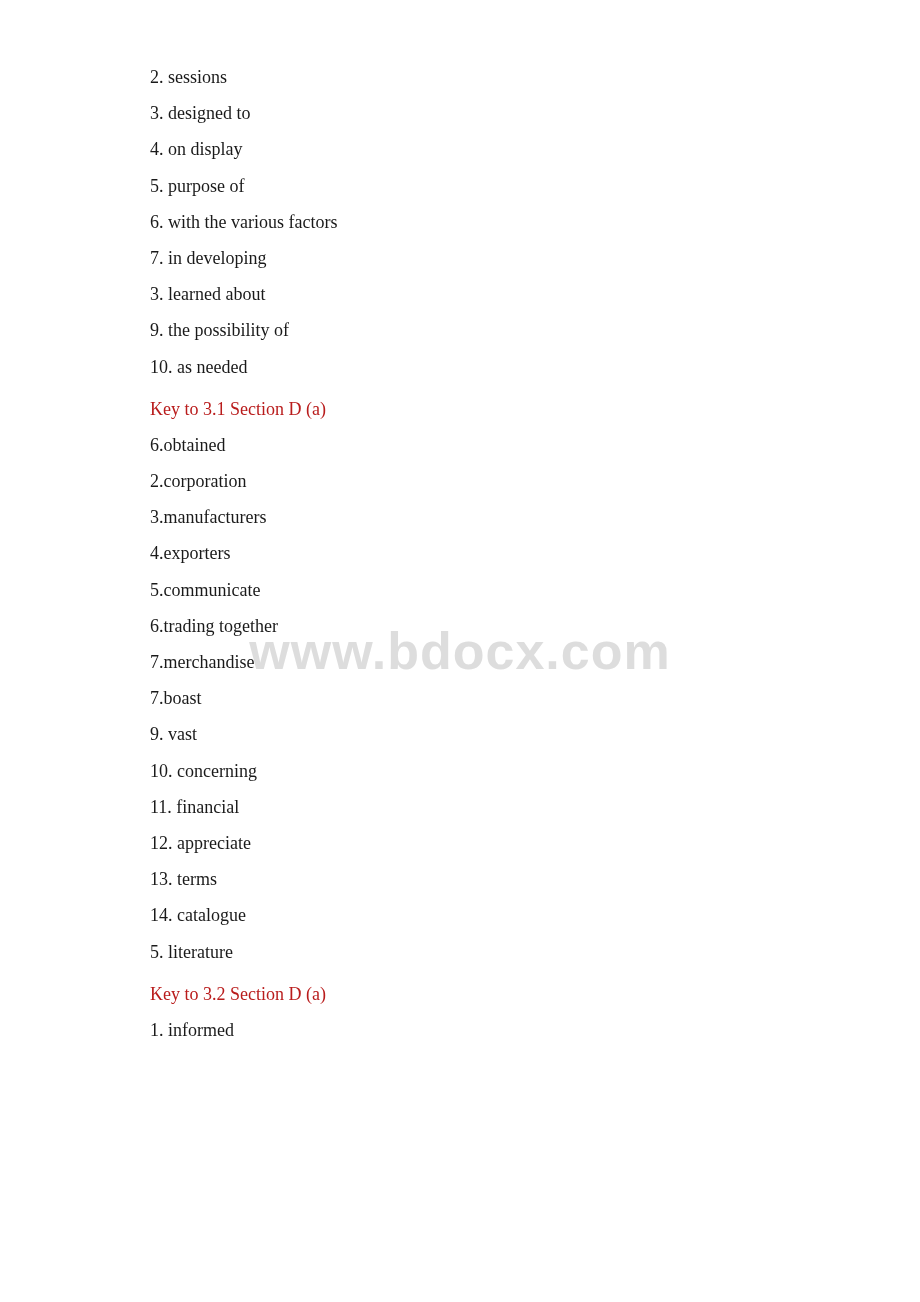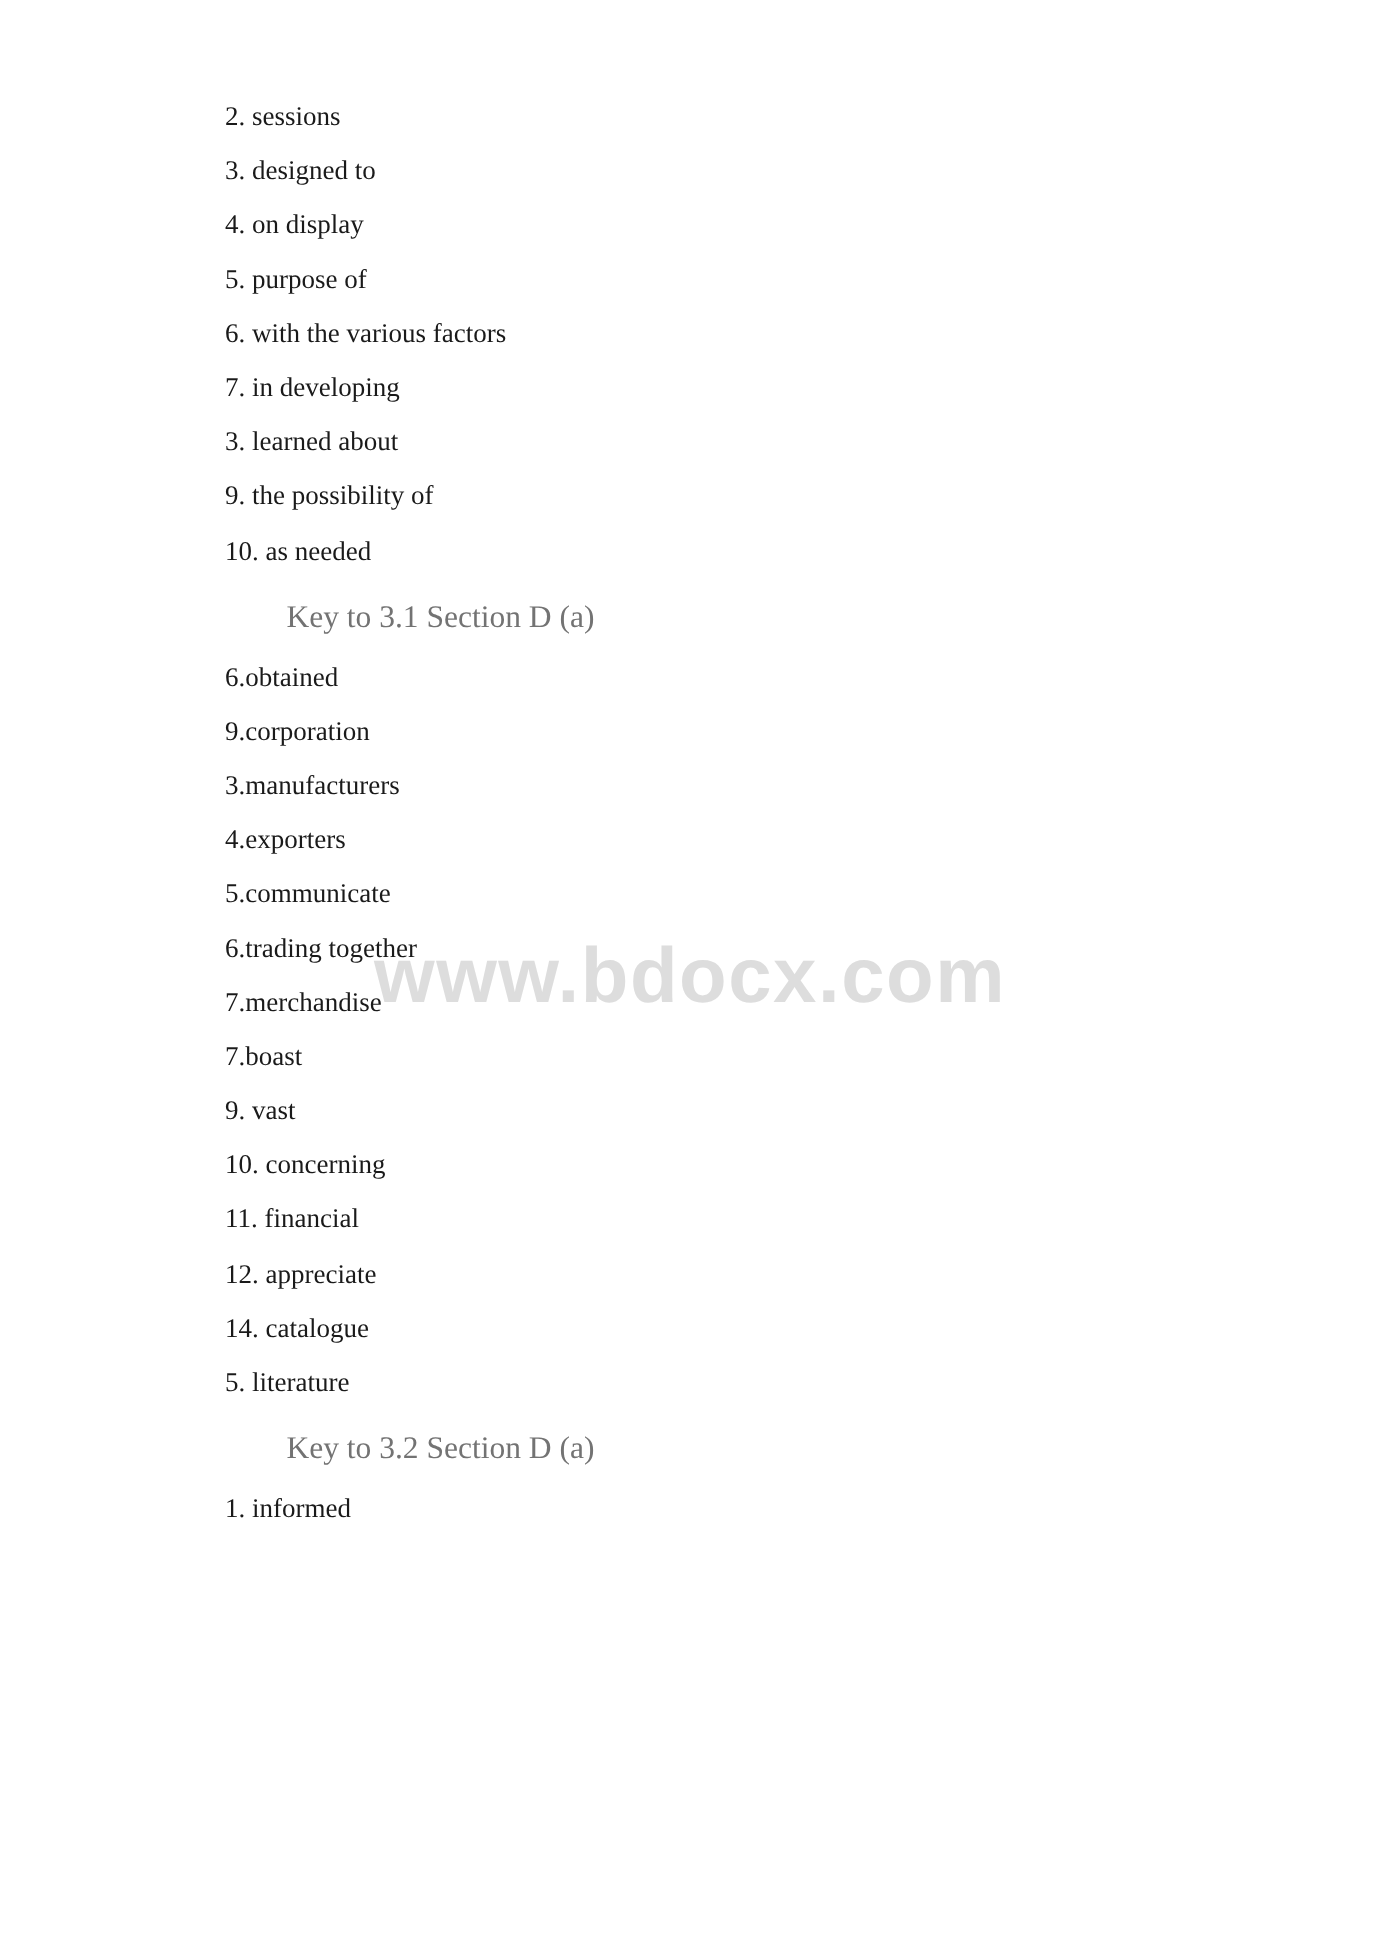--- a/index.html
+++ b/index.html
@@ -42,51 +42,51 @@
       display: block;
       margin-bottom: 2px;
       font-size: 18px;
       color: #1a1a1a;
     }
 
     .section-heading {
       display: block;
       margin-top: 8px;
       margin-bottom: 2px;
-      font-size: 21px;
-      color: #737373;
+      font-size: 18px;
+      color: #b91c1c;
       font-weight: normal;
-      margin-left: 41px;
     }
   </style>
 </head>
 <body>
 
 <div class="watermark">www.bdocx.com</div>
 
 <div class="content">
 <span class="list-item">2. sessions</span>
     <span class="list-item">3. designed to</span>
     <span class="list-item">4. on display</span>
     <span class="list-item">5. purpose of</span>
     <span class="list-item">6. with the various factors</span>
     <span class="list-item">7. in developing</span>
     <span class="list-item">3. learned about</span>
     <span class="list-item">9. the possibility of</span>
     <span class="list-item">10. as needed</span>
     <span class="section-heading">Key to 3.1 Section D (a)</span>
     <span class="list-item">6.obtained</span>
-    <span class="list-item">9.corporation</span>
+    <span class="list-item">2.corporation</span>
     <span class="list-item">3.manufacturers</span>
     <span class="list-item">4.exporters</span>
     <span class="list-item">5.communicate</span>
     <span class="list-item">6.trading together</span>
     <span class="list-item">7.merchandise</span>
     <span class="list-item">7.boast</span>
     <span class="list-item">9. vast</span>
     <span class="list-item">10. concerning</span>
     <span class="list-item">11. financial</span>
     <span class="list-item">12. appreciate</span>
+    <span class="list-item">13. terms</span>
     <span class="list-item">14. catalogue</span>
     <span class="list-item">5. literature</span>
     <span class="section-heading">Key to 3.2 Section D (a)</span>
     <span class="list-item">1. informed</span>
   </div>
 
 </body></html>

